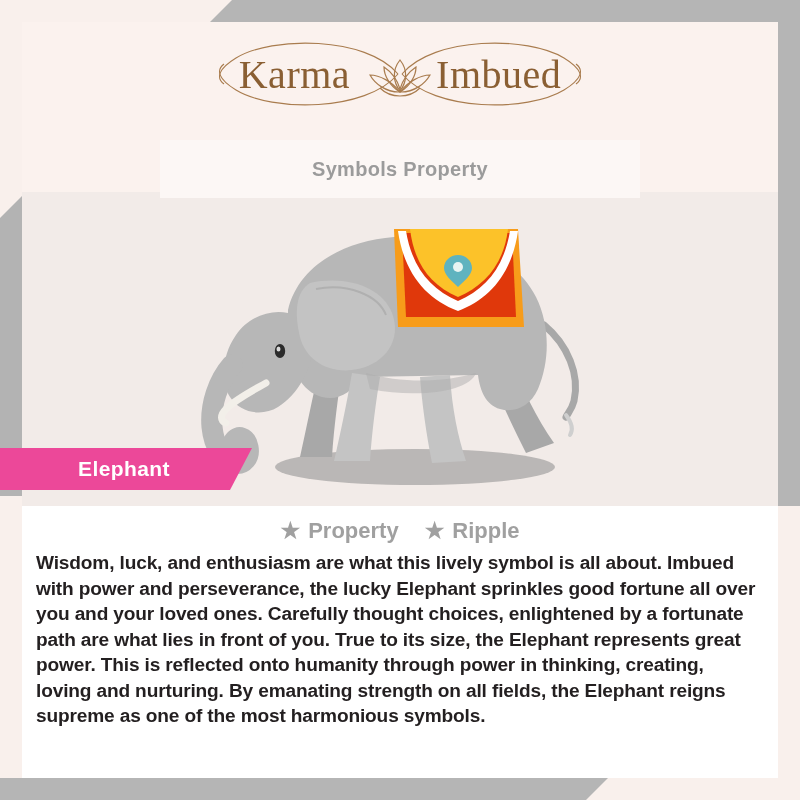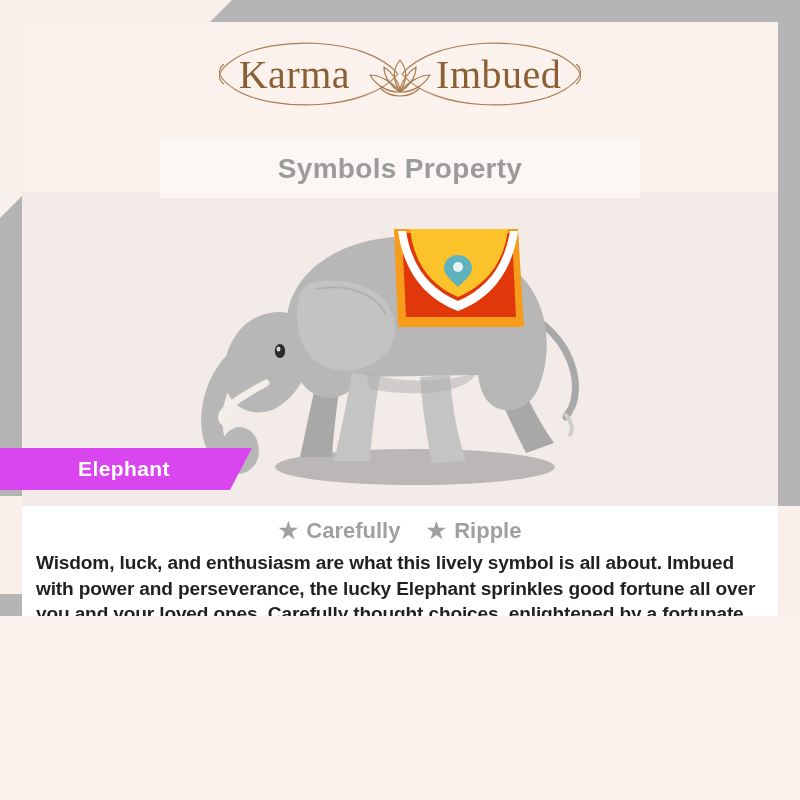--- a/index.html
+++ b/index.html
@@ -9,21 +9,21 @@
   body {
     width: 800px;
     height: 800px;
     overflow: hidden;
     background: #faf0ec;
     font-family: "Liberation Sans", sans-serif;
   }
   .page {
     position: relative;
     width: 800px;
-    height: 616px;
+    height: 800px;
     background: #f9f0ec;
     overflow: hidden;
   }
 
   
   .frame-top-right {
     position: absolute;
     top: 0;
     left: 210px;
     width: 590px;
@@ -119,21 +119,21 @@
     width: 480px;
     height: 58px;
     background: #fcf7f5;
     display: flex;
     align-items: center;
     justify-content: center;
   }
   .title-banner .title-text {
     font-family: "Liberation Sans", sans-serif;
     font-weight: bold;
-    font-size: 28px;
+    font-size: 20px;
     color: #9b9b9b;
     letter-spacing: 0.3px;
   }
 
   
   .art {
     position: absolute;
     left: 170px;
     top: 205px;
     width: 470px;
@@ -141,21 +141,21 @@
   }
   .art svg { display: block; width: 470px; height: 290px; }
 
   
   .label-tab {
     position: absolute;
     left: 0;
     top: 448px;
     width: 252px;
     height: 42px;
-    background: #d946ef;
+    background: #ec4899;
     clip-path: polygon(0 0, 100% 0, calc(100% - 22px) 100%, 0 100%);
     display: flex;
     align-items: center;
   }
   .label-tab .label-text {
     margin-left: 78px;
     color: #ffffff;
     font-size: 21px;
     font-weight: bold;
     letter-spacing: 0.4px;
@@ -309,21 +309,21 @@
   </div>
 
   <div class="label-tab">
     <span class="label-text">Elephant</span>
   </div>
 
   <div class="content">
     <div class="traits">
       <div class="trait">
         <span class="star">★</span>
-        <span>Carefully</span>
+        <span>Property</span>
       </div>
       <div class="trait">
         <span class="star">★</span>
         <span>Ripple</span>
       </div>
     </div>
     <p class="body-text">Wisdom, luck, and enthusiasm are what this lively symbol is all about. Imbued with power and perseverance, the lucky Elephant sprinkles good fortune all over you and your loved ones. Carefully thought choices, enlightened by a fortunate path are what lies in front of you. True to its size, the Elephant represents great power. This is reflected onto humanity through power in thinking, creating, loving and nurturing. By emanating strength on all fields, the Elephant reigns supreme as one of the most harmonious symbols.</p>
   </div>
 
 </div>

